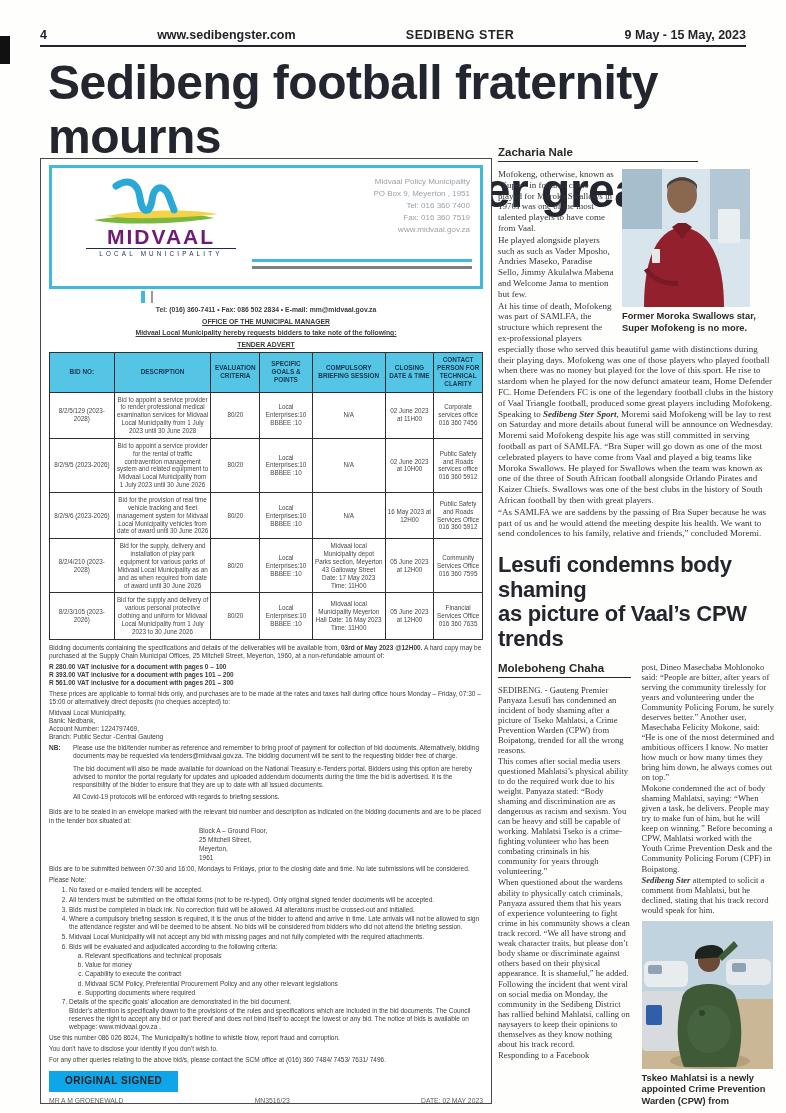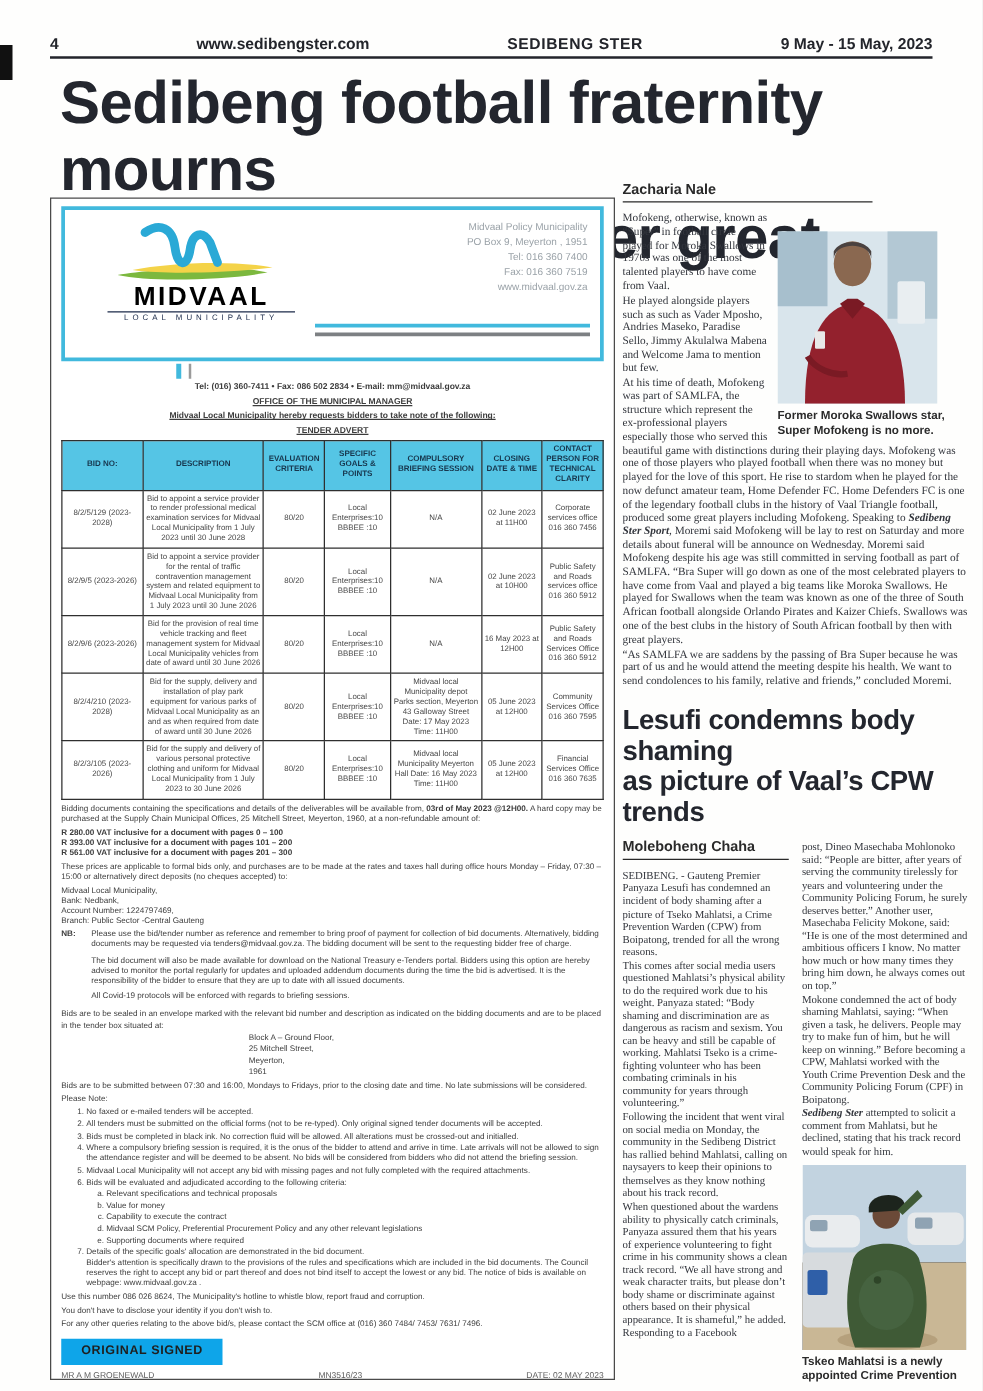--- a/index.html
+++ b/index.html
@@ -16,21 +16,21 @@
   
   .headline{position:absolute;left:48px;top:56px;width:700px;margin:0;
             font-size:48px;line-height:1.13;font-weight:800;color:#23262e;letter-spacing:-0.5px;}
 
   
   .tender{position:absolute;left:40px;top:158px;width:452px;height:946px;border:1.3px solid #4a4a4a;
           background:#fff;padding:6px 8px;box-sizing:border-box;overflow:hidden;font-size:6.5px;
           line-height:1.26;color:#3c3c3c;}
   .letterhead{position:relative;border:3px solid #41b9dd;height:118px;margin-bottom:2px;}
   .lh-logo{position:absolute;left:34px;top:8px;width:150px;text-align:center;}
-  .lh-logo .word{font-weight:bold;font-size:21px;letter-spacing:2px;color:#000000;line-height:1;margin-top:-4px;}
+  .lh-logo .word{font-weight:bold;font-size:21px;letter-spacing:2px;color:#701a75;line-height:1;margin-top:-4px;}
   .lh-logo .sub{font-size:6.3px;letter-spacing:3.2px;color:#1c2b4a;border-top:1.5px solid #1c2b4a;margin-top:1px;padding-top:1px;}
   .lh-addr{position:absolute;right:10px;top:8px;text-align:right;color:#9aa2a8;font-size:8px;line-height:1.5;}
   .lh-rule-cyan{position:absolute;right:8px;bottom:24px;left:200px;height:3px;background:#41b9dd;}
   .lh-rule-gray{position:absolute;right:8px;bottom:17px;left:200px;height:3px;background:#7d8083;}
   .lh-tabs{height:12px;margin:0 0 3px 92px;}
   .lh-tabs span{display:inline-block;width:4px;height:12px;margin-right:6px;background:#41b9dd;}
   .lh-tabs span.g{background:#9a9a9a;width:2px;}
 
   .c{text-align:center;}
   .bold{font-weight:bold;}
@@ -57,21 +57,21 @@
           letter-spacing:.5px;padding:4px 16px;margin:5px 0 3px 0;}
   .sigrow{display:flex;justify-content:space-between;color:#5d5d5d;font-size:6.8px;margin-top:2px;}
 
   
   .rightcol{position:absolute;left:498px;top:146px;width:276px;height:962px;overflow:hidden;}
   .byline{font-family:"Liberation Sans",sans-serif;font-weight:bold;font-size:11.5px;color:#2a2a2a;
           border-bottom:1.5px solid #2a2a2a;padding-bottom:3px;margin-bottom:7px;}
   .a1 .byline{width:200px;}
   .art{font-family:"Liberation Serif",serif;font-size:9px;line-height:1.2;color:#33363d;}
   .art p{margin:0 0 1px 0;}
-  figure.photo{float:right;width:152px;margin:16px 0 4px 8px;}
+  figure.photo{float:right;width:152px;margin:0 0 4px 8px;}
   figure.photo svg{display:block;width:128px;height:138px;}
   .cap{font-family:"Liberation Sans",sans-serif;font-weight:bold;font-size:9.3px;line-height:1.25;
        color:#2b2b2b;margin-top:4px;}
   .h2{clear:both;font-size:22px;font-weight:800;color:#23262e;line-height:1.12;margin:14px 0 10px 0;
       letter-spacing:-0.3px;}
   .cols{display:flex;gap:11px;}
   .col{flex:1;min-width:0;}
   .col .art2{font-family:"Liberation Serif",serif;font-size:8.6px;line-height:1.17;color:#33363d;}
   .col .art2 p{margin:0 0 1px 0;}
   figure.photo2{margin:6px 0 0 0;width:131px;}
@@ -281,22 +281,22 @@
       <span>as picture of Vaal’s CPW trends</span>
     </h2>
 
     <article>
       <div class="cols">
         <div class="col">
           <div class="byline">Moleboheng Chaha</div>
           <div class="art2">
             <p>SEDIBENG. - Gauteng Premier Panyaza Lesufi has condemned an incident of body shaming after a picture of Tseko Mahlatsi, a Crime Prevention Warden (CPW) from Boipatong, trended for all the wrong reasons.</p>
             <p>This comes after social media users questioned Mahlatsi’s physical ability to do the required work due to his weight. Panyaza stated: “Body shaming and discrimination are as dangerous as racism and sexism. You can be heavy and still be capable of working. Mahlatsi Tseko is a crime-fighting volunteer who has been combating criminals in his community for years through volunteering.”</p>
+            <p>When questioned about the wardens ability to physically catch criminals, Panyaza assured them that his years of experience volunteering to fight crime in his community shows a clean track record. “We all have strong and weak character traits, but please don’t body shame or discriminate against others based on their physical appearance. It is shameful,” he added.</p>
             <p>Following the incident that went viral on social media on Monday, the community in the Sedibeng District has rallied behind Mahlatsi, calling on naysayers to keep their opinions to themselves as they know nothing about his track record.</p>
-            <p>When questioned about the wardens ability to physically catch criminals, Panyaza assured them that his years of experience volunteering to fight crime in his community shows a clean track record. “We all have strong and weak character traits, but please don’t body shame or discriminate against others based on their physical appearance. It is shameful,” he added.</p>
             <p>Responding to a Facebook</p>
           </div>
         </div>
         <div class="col">
           <div class="art2">
             <p>post, Dineo Masechaba Mohlonoko said: “People are bitter, after years of serving the community tirelessly for years and volunteering under the Community Policing Forum, he surely deserves better.” Another user, Masechaba Felicity Mokone, said: “He is one of the most determined and ambitious officers I know. No matter how much or how many times they bring him down, he always comes out on top.”</p>
             <p>Mokone condemned the act of body shaming Mahlatsi, saying: “When given a task, he delivers. People may try to make fun of him, but he will keep on winning.” Before becoming a CPW, Mahlatsi worked with the Youth Crime Prevention Desk and the Community Policing Forum (CPF) in Boipatong.</p>
             <p><span class="bi">Sedibeng Ster</span><span> attempted to solicit a comment from Mahlatsi, but he declined, stating that his track record would speak for him.</span></p>
           </div>
           <figure class="photo2">

